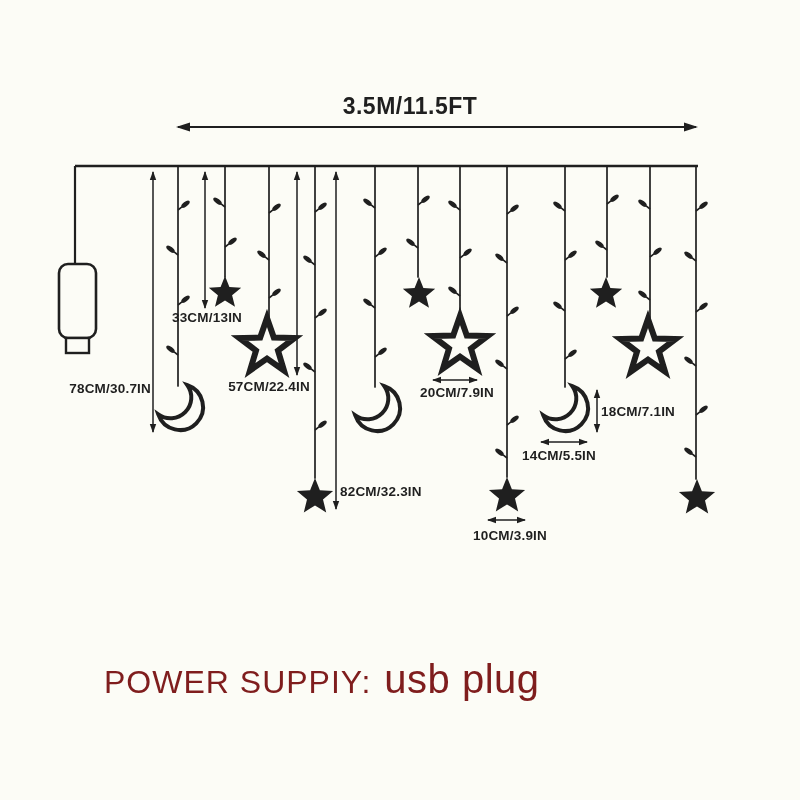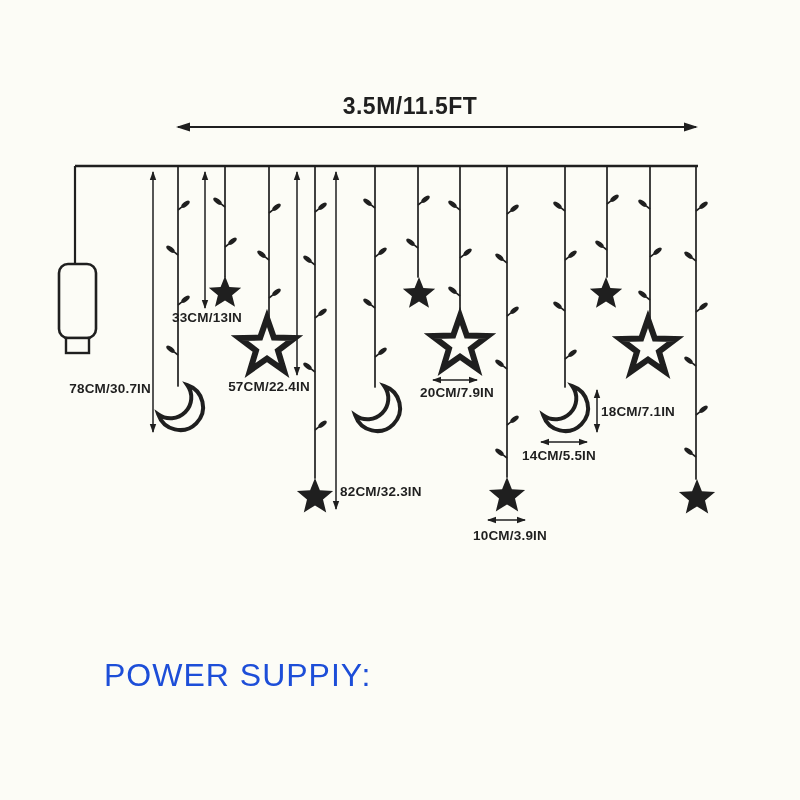--- a/index.html
+++ b/index.html
@@ -8,21 +8,21 @@
     background:#fcfcf6; overflow:hidden;
     font-family:"Liberation Sans", sans-serif;
   }
   svg { position:absolute; left:0; top:0; }
   svg text { font-family:"Liberation Sans", sans-serif; fill:#1f1f1f; }
   text.dim-label { font-size:13.5px; font-weight:700; letter-spacing:0.2px; }
   text.span-label { font-size:23px; font-weight:700; letter-spacing:0.5px; }
   .power {
     position:absolute; left:104px; top:657px;
     display:flex; align-items:baseline; gap:13px;
-    color:#1d4ed8; white-space:nowrap;
+    color:#7f1d1d; white-space:nowrap;
   }
   .power-label { font-size:32px; letter-spacing:1px; }
   .power-value { font-size:40px; letter-spacing:0.5px; }
 </style>
 </head>
 <body>
 
 <div class="canvas">
   <svg id="diagram-svg" width="800" height="800" viewBox="0 0 800 800">
     <g id="layer-wire">
@@ -310,14 +310,15 @@
     <g id="layer-span">
         <line x1="178" y1="127" x2="696" y2="127" stroke="#1f1f1f" stroke-width="2.2"></line>
         <polygon points="0,0 -14,-4.6 -14,4.6" transform="translate(176,127) rotate(180)" fill="#1f1f1f"></polygon>
         <polygon points="0,0 -14,-4.6 -14,4.6" transform="translate(698,127) rotate(0)" fill="#1f1f1f"></polygon>
         <text x="410" y="114" text-anchor="middle" class="span-label">3.5M/11.5FT</text>
       </g>
   </svg>
 
   <div class="power">
     <span class="power-label">POWER SUPPIY:</span>
+    <span class="power-value">usb plug</span>
   </div>
 </div>
 
 </body></html>

